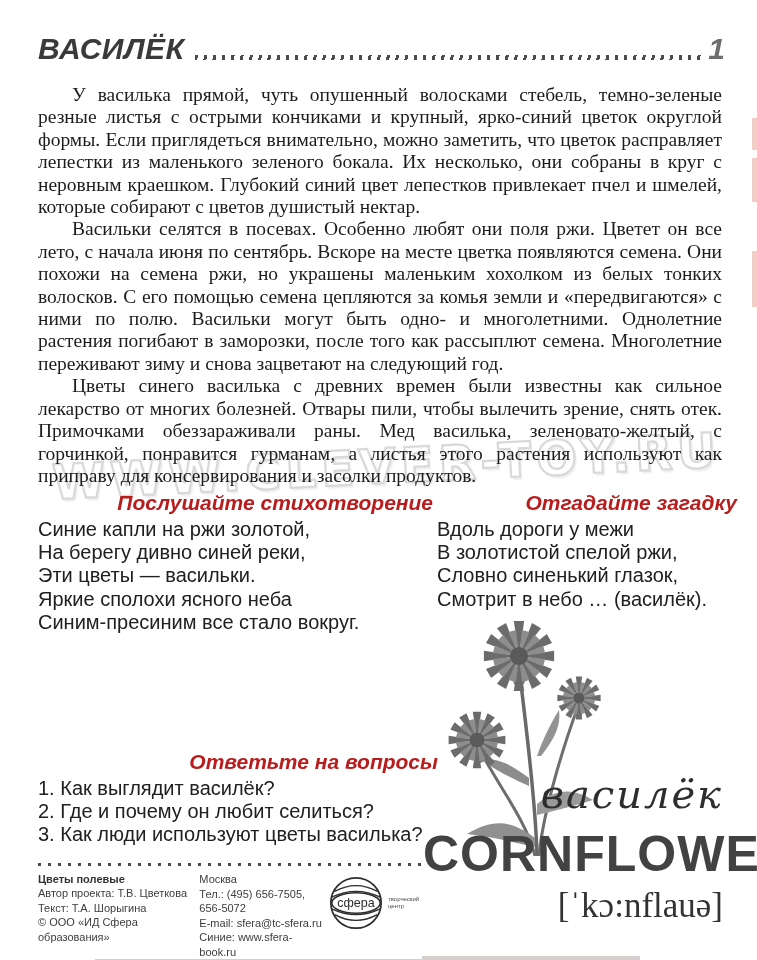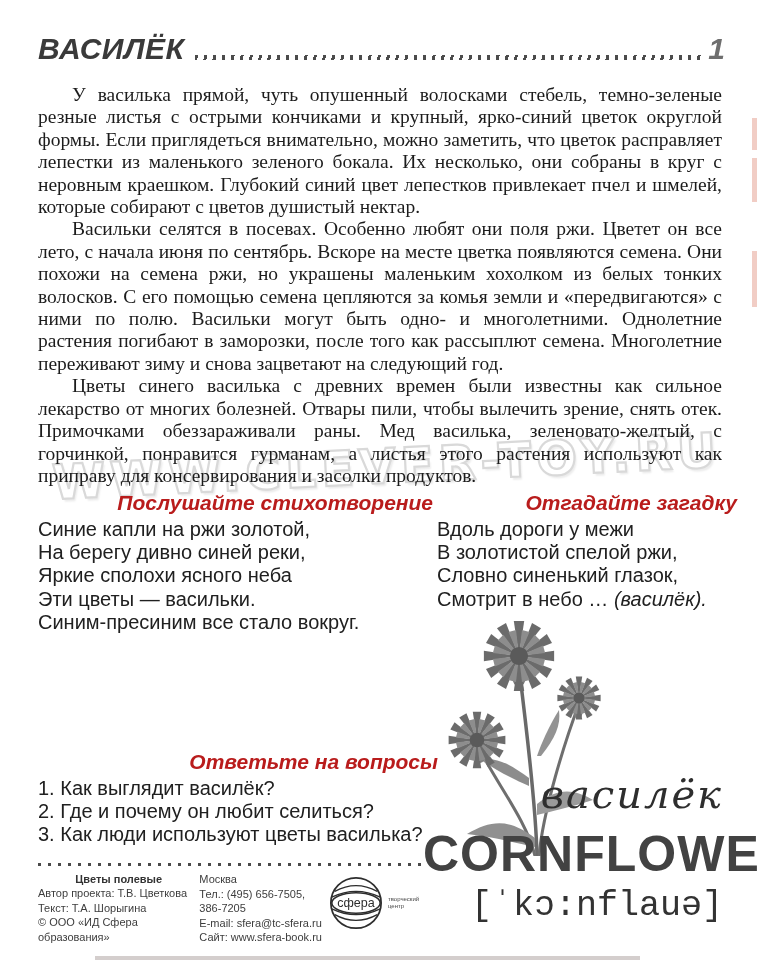--- a/index.html
+++ b/index.html
@@ -41,56 +41,56 @@
   }
   .article p{margin:0; text-indent:34px;}
   
   .poem{position:absolute; top:491px; left:38px; width:395px;}
   .riddle{position:absolute; top:491px; left:437px; width:300px;}
   .sec-heading{
     font-weight:bold; font-style:italic; font-size:21px; color:#b91c1c;
     margin:0 0 3px 0; line-height:23.5px;text-align:right;
   }
   .verse-line{font-size:20px; line-height:23.4px; color:#202020;}
-  .ans{font-style:italic;}
+  .ans{}
   
   .questions{position:absolute; top:750px; left:38px; width:400px;}
   .q-line{font-size:20px; line-height:23px; color:#202020;}
   
   .flower{position:absolute; top:606px; left:437px; width:200px; height:250px;}
   
   .vocab{position:absolute; top:772px; right:34px; width:300px; text-align:right;}
   .vocab-script{
     font-family:"DejaVu Serif", serif; font-style:italic; font-size:40px;
     color:#2e2e2e; letter-spacing:2px; line-height:1.1;
   }
   .vocab-english{
     font-weight:bold; font-size:50px; letter-spacing:1px; color:#424242;
     line-height:1.05; margin-top:12px;
   }
   .vocab-ipa{
-    font-family:Liberation Mono, monospace; font-size:35px; color:#333;
+    font-family:Liberation Serif, serif; font-size:35px; color:#333;
     line-height:1.1; margin-top:6px;
   }
   
   .footer{
     position:absolute; top:856px; left:38px; width:384px;
     padding-top:7px;
     background:linear-gradient(#fff,#fff);
   }
   .footer-dots{
     height:3px; width:100%;
     background:repeating-linear-gradient(90deg,#4a4a4a 0 3px,transparent 3px 10px);
     margin-bottom:6px;
   }
   .footer-cols{display:flex; align-items:flex-start;}
   .f-col1{width:177px;}
   .f-col2{width:140px;}
   .f-logo{display:flex; align-items:center; margin-top:2px;}
-  .f-bold{font-weight:bold; font-size:11px; line-height:14px; color:#333;text-align:center;}
+  .f-bold{font-weight:bold; font-size:11px; line-height:14px; color:#333;}
   .f-line{font-size:11px; line-height:14.5px; color:#3d3d3d;}
   .logo-sub{
     font-size:6px; line-height:7px; color:#4a4a4a; margin-left:3px; width:34px;
   }
   
   .edge-mark{position:absolute; right:0; width:5px; background:#eec0b6; opacity:.8;}
   .em-1{top:118px; height:32px;}
   .em-2{top:158px; height:44px;}
   .em-3{top:251px; height:56px;}
   .bottom-strip{
@@ -119,22 +119,22 @@
   <main class="article layer">
     <p>У василька прямой, чуть опушенный волосками стебель, темно-зеленые резные листья с острыми кончиками и крупный, ярко-синий цветок округлой формы. Если приглядеться внимательно, можно заметить, что цветок расправляет лепестки из маленького зеленого бокала. Их несколько, они собраны в круг с неровным краешком. Глубокий синий цвет лепестков привлекает пчел и шмелей, которые собирают с цветов душистый нектар.</p>
     <p>Васильки селятся в посевах. Особенно любят они поля ржи. Цветет он все лето, с начала июня по сентябрь. Вскоре на месте цветка появляются семена. Они похожи на семена ржи, но украшены маленьким хохолком из белых тонких волосков. С его помощью семена цепляются за комья земли и «передвигаются» с ними по полю. Васильки могут быть одно- и многолетними. Однолетние растения погибают в заморозки, после того как рассыплют семена. Многолетние переживают зиму и снова зацветают на следующий год.</p>
     <p>Цветы синего василька с древних времен были известны как сильное лекарство от многих болезней. Отвары пили, чтобы вылечить зрение, снять отек. Примочками обеззараживали раны. Мед василька, зеленовато-желтый, с горчинкой, понравится гурманам, а листья этого растения используют как приправу для консервирования и засолки продуктов.</p>
   </main>
 
   <section class="poem layer">
     <h3 class="sec-heading">Послушайте стихотворение</h3>
     <div class="verse-line">Синие капли на ржи золотой,</div>
     <div class="verse-line">На берегу дивно синей реки,</div>
+    <div class="verse-line">Эти цветы — васильки.</div>
     <div class="verse-line">Яркие сполохи ясного неба</div>
-    <div class="verse-line">Эти цветы — васильки.</div>
     <div class="verse-line">Синим-пресиним все стало вокруг.</div>
   </section>
 
   <section class="riddle layer">
     <h3 class="sec-heading">Отгадайте загадку</h3>
     <div class="verse-line">Вдоль дороги у межи</div>
     <div class="verse-line">В золотистой спелой ржи,</div>
     <div class="verse-line">Словно синенький глазок,</div>
     <div class="verse-line"><span>Смотрит в небо … </span><span class="ans">(василёк).</span></div>
   </section>
@@ -211,23 +211,23 @@
     <div class="footer-dots"></div>
     <div class="footer-cols">
       <div class="f-col1">
         <div class="f-bold">Цветы полевые</div>
         <div class="f-line">Автор проекта: Т.В. Цветкова</div>
         <div class="f-line">Текст: Т.А. Шорыгина</div>
         <div class="f-line">© ООО «ИД Сфера образования»</div>
       </div>
       <div class="f-col2">
         <div class="f-line">Москва</div>
-        <div class="f-line">Тел.: (495) 656-7505, 386-7205</div>
+        <div class="f-line">Тел.: (495) 656-7505, 656-5072</div>
         <div class="f-line">E-mail: sfera@tc-sfera.ru</div>
-        <div class="f-line">Сайт: www.sfera-book.ru</div>
+        <div class="f-line">Синие: www.sfera-book.ru</div>
       </div>
       <div class="f-logo">
         <svg width="58" height="58" viewBox="0 0 60 60" xmlns="http://www.w3.org/2000/svg">
           <circle cx="30" cy="30" r="26" fill="none" stroke="#2e2e2e" stroke-width="1.8"></circle>
           <path d="M8,18 Q30,6 52,18" fill="none" stroke="#2e2e2e" stroke-width="1.4"></path>
           <path d="M5,24 Q30,12 55,24" fill="none" stroke="#2e2e2e" stroke-width="1.4"></path>
           <path d="M8,42 Q30,54 52,42" fill="none" stroke="#2e2e2e" stroke-width="1.4"></path>
           <path d="M5,36 Q30,48 55,36" fill="none" stroke="#2e2e2e" stroke-width="1.4"></path>
           <ellipse cx="30" cy="30" rx="25" ry="10.5" fill="#ffffff" stroke="#2e2e2e" stroke-width="1.6"></ellipse>
           <text x="30" y="34.5" text-anchor="middle" font-family="Liberation Sans, sans-serif" font-size="13" fill="#2e2e2e">сфера</text>

